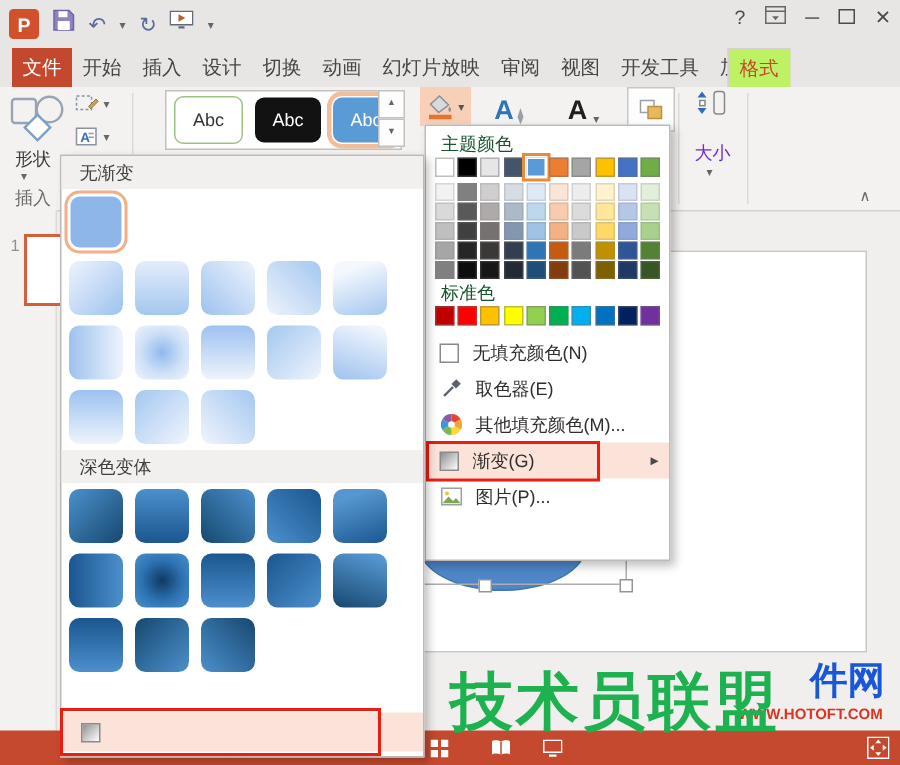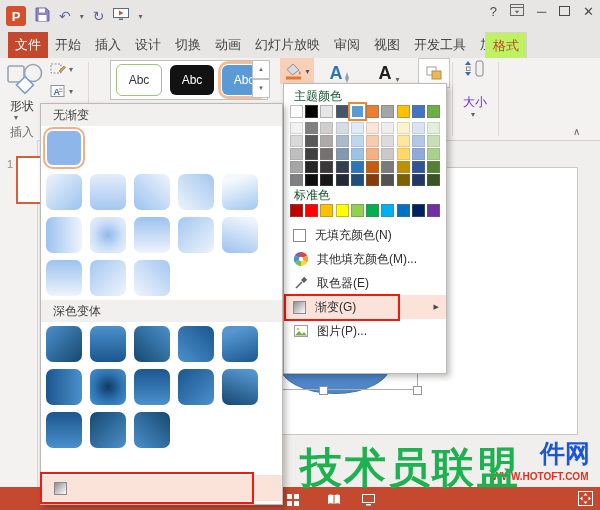--- a/index.html
+++ b/index.html
@@ -402,42 +402,42 @@
         <div class="swatch" style="background: rgb(0, 112, 192);"></div>
         <div class="swatch" style="background: rgb(0, 32, 96);"></div>
         <div class="swatch" style="background: rgb(112, 48, 160);"></div>
       </div>
     <div class="fm-items">
         <div class="menu-item">
           <span class="mi-icon no-fill-icon"></span>
           <span class="mi-label">无填充颜色(N)</span>
         </div>
         <div class="menu-item">
+          <span class="mi-icon eyedropper-icon">
+            <svg width="14" height="14">
+              <path d="M2 12 L8 6" stroke="#5a6270" stroke-width="1.6"></path>
+              <path d="M7 4 l3.2 -3.2 l3 3 l-3.2 3.2 z" fill="#5a6270"></path>
+            </svg>
+          </span>
+          <span class="mi-label">取色器(E)</span>
+        </div>
+        <div class="menu-item">
           <span class="mi-icon color-wheel-icon">
             <svg width="14" height="14" viewBox="0 0 14 14">
               <circle cx="7" cy="7" r="7" fill="#fff"></circle>
               <path d="M7 7 L7 0 A7 7 0 0 1 13.1 3.5 Z" fill="#e8432e"></path>
               <path d="M7 7 L13.1 3.5 A7 7 0 0 1 13.1 10.5 Z" fill="#f2a33a"></path>
               <path d="M7 7 L13.1 10.5 A7 7 0 0 1 7 14 Z" fill="#ffd63c"></path>
               <path d="M7 7 L7 14 A7 7 0 0 1 0.9 10.5 Z" fill="#7dbb47"></path>
               <path d="M7 7 L0.9 10.5 A7 7 0 0 1 0.9 3.5 Z" fill="#3f97d4"></path>
               <path d="M7 7 L0.9 3.5 A7 7 0 0 1 7 0 Z" fill="#8a59a8"></path>
               <circle cx="7" cy="7" r="2.2" fill="#fff"></circle>
             </svg>
           </span>
           <span class="mi-label">其他填充颜色(M)...</span>
-        </div>
-        <div class="menu-item">
-          <span class="mi-icon eyedropper-icon">
-            <svg width="14" height="14">
-              <path d="M2 12 L8 6" stroke="#5a6270" stroke-width="1.6"></path>
-              <path d="M7 4 l3.2 -3.2 l3 3 l-3.2 3.2 z" fill="#5a6270"></path>
-            </svg>
-          </span>
-          <span class="mi-label">取色器(E)</span>
         </div>
         <div class="menu-item hl">
           <span class="mi-icon gradient-icon"></span>
           <span class="mi-label">渐变(G)</span>
           <span class="mi-arrow">▶</span>
           <div class="redbox-item"></div>
         </div>
         <div class="menu-item">
           <span class="mi-icon picture-icon">
             <svg width="14" height="14">

